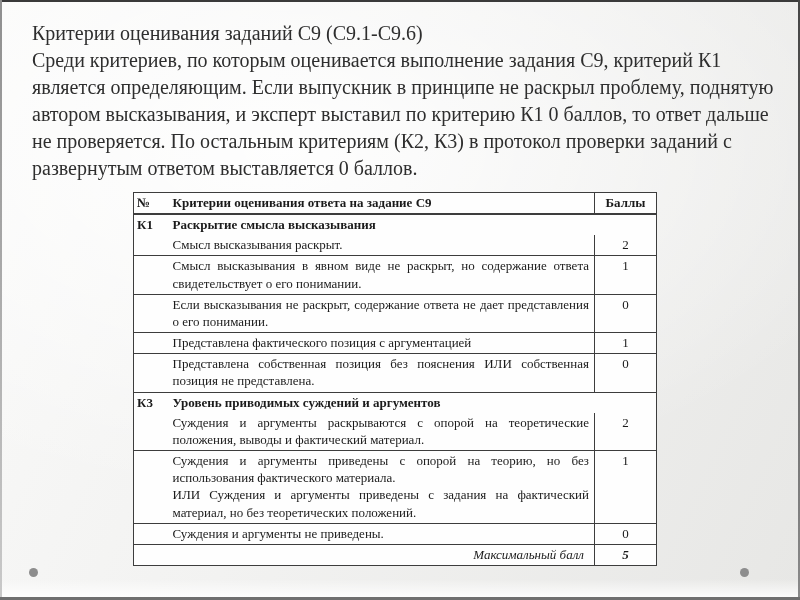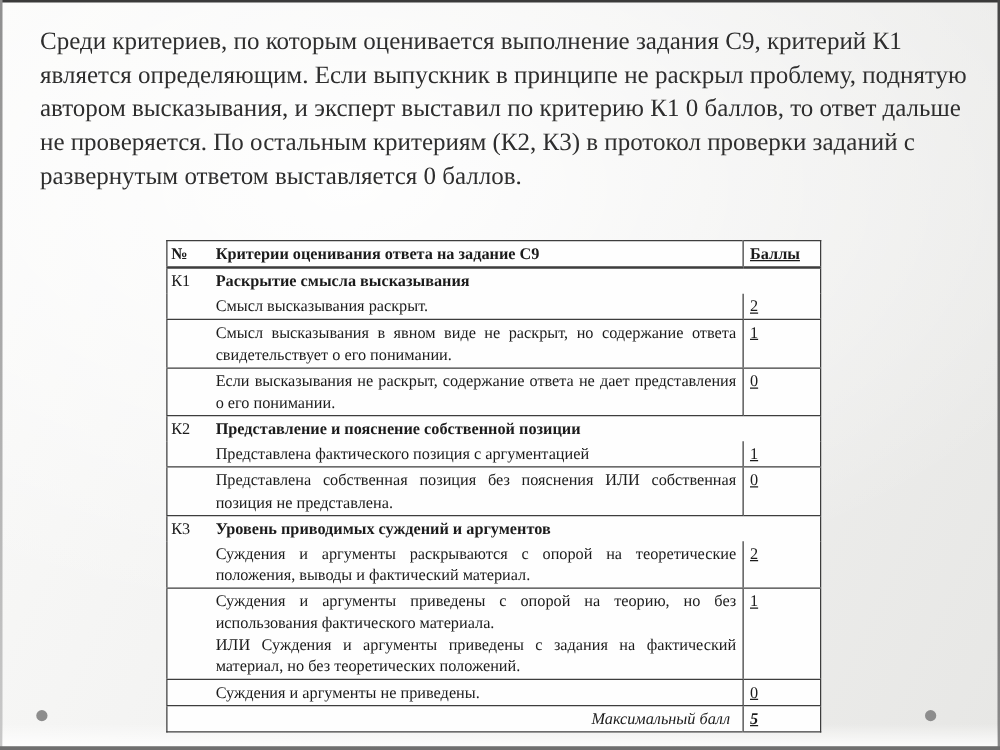--- a/index.html
+++ b/index.html
@@ -21,23 +21,23 @@
                 font-size:20px; line-height:1.35; }
   .slide-title { font-weight:normal; }
 
   .table-wrap { position:absolute; left:133px; top:192px; width:524px; background:#fefefe; }
   table { width:100%; border-collapse:collapse; border:1.5px solid #3d3d3d;
           color:#1b1b1b; }
   th, td { vertical-align:top; padding:1px 5px 2px 5px; font-size:13px; line-height:1.32;
            font-weight:normal; text-align:left; }
   th { font-weight:bold; border-bottom:2px solid #3d3d3d; }
   .c-num   { width:34px; padding-left:3px; padding-right:2px; }
-  .c-score { width:62px; text-align:left;text-decoration:underline; }
+  .c-score { width:62px; text-align:center; }
   th.c-score, .row-detail .c-score, .row-total .c-score { border-left:1px solid #3d3d3d; }
-  .row-criterion .c-num  { font-weight:normal; }
+  .row-criterion .c-num  { font-weight:bold; }
   .row-criterion .c-text { font-weight:bold; }
   .row-detail td { border-bottom:1px solid #3d3d3d;margin-left:34px; }
   .row-detail .c-text { text-align:justify; white-space:pre-line; }
   .row-detail .c-score { padding-top:1px; }
   .row-total .c-text { font-style:italic; text-align:right; padding-right:10px; }
   .row-total .c-score { font-style:italic; font-weight:bold; }
 
   .nav-dot { position:absolute; width:9px; height:9px; border-radius:50%; background:#8d8d8d; }
   .nav-dot.left  { left:29px;  top:568px; }
   .nav-dot.right { left:740px; top:568px; }
@@ -47,20 +47,21 @@
 
 <div class="slide">
 
   <div class="edge-top"></div>
   <div class="edge-left"></div>
   <div class="edge-right"></div>
   <div class="bottom-glow"></div>
   <div class="edge-bottom"></div>
 
   <div class="text-block">
+    <div class="slide-title">Критерии оценивания заданий С9 (С9.1-С9.6)</div>
     <div class="slide-body">Среди критериев, по которым оценивается выполнение задания С9, критерий К1 является определяющим. Если выпускник в принципе не раскрыл проблему, поднятую автором высказывания, и эксперт выставил по критерию К1 0 баллов, то ответ дальше не проверяется. По остальным критериям (К2, К3) в протокол проверки заданий с развернутым ответом выставляется 0 баллов.</div>
   </div>
 
   <div class="table-wrap">
     <table>
       <thead>
         <tr>
           <th class="c-num">№</th>
           <th class="c-text">Критерии оценивания ответа на задание С9</th>
           <th class="c-score">Баллы</th>
@@ -79,25 +80,20 @@
   </tr>
           <tr class="row-detail">
     <td class="c-num"></td>
     <td class="c-text">Смысл высказывания в явном виде не раскрыт, но содержание ответа свидетельствует о его понимании.</td>
     <td class="c-score">1</td>
   </tr>
           <tr class="row-detail">
     <td class="c-num"></td>
     <td class="c-text">Если высказывания не раскрыт, содержание ответа не дает представления о его понимании.</td>
     <td class="c-score">0</td>
-  </tr>
-          <tr class="row-criterion">
-    <td class="c-num">К2</td>
-    <td class="c-text">Представление и пояснение собственной позиции</td>
-    <td class="c-score"></td>
   </tr>
           <tr class="row-detail">
     <td class="c-num"></td>
     <td class="c-text">Представлена фактического позиция с аргументацией</td>
     <td class="c-score">1</td>
   </tr>
           <tr class="row-detail">
     <td class="c-num"></td>
     <td class="c-text">Представлена собственная позиция без пояснения ИЛИ собственная позиция не представлена.</td>
     <td class="c-score">0</td>

